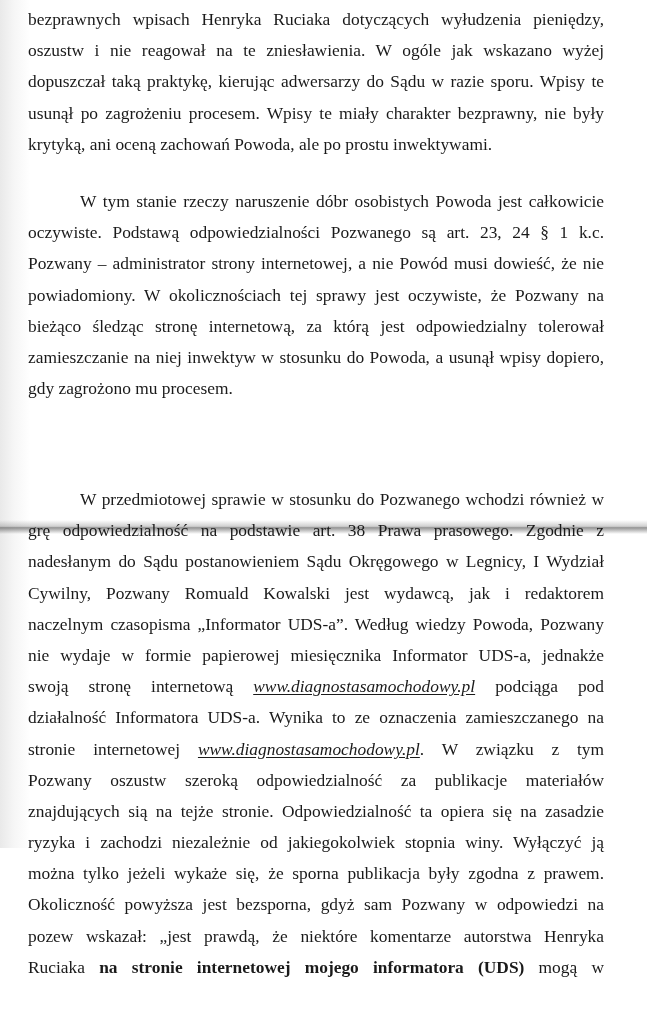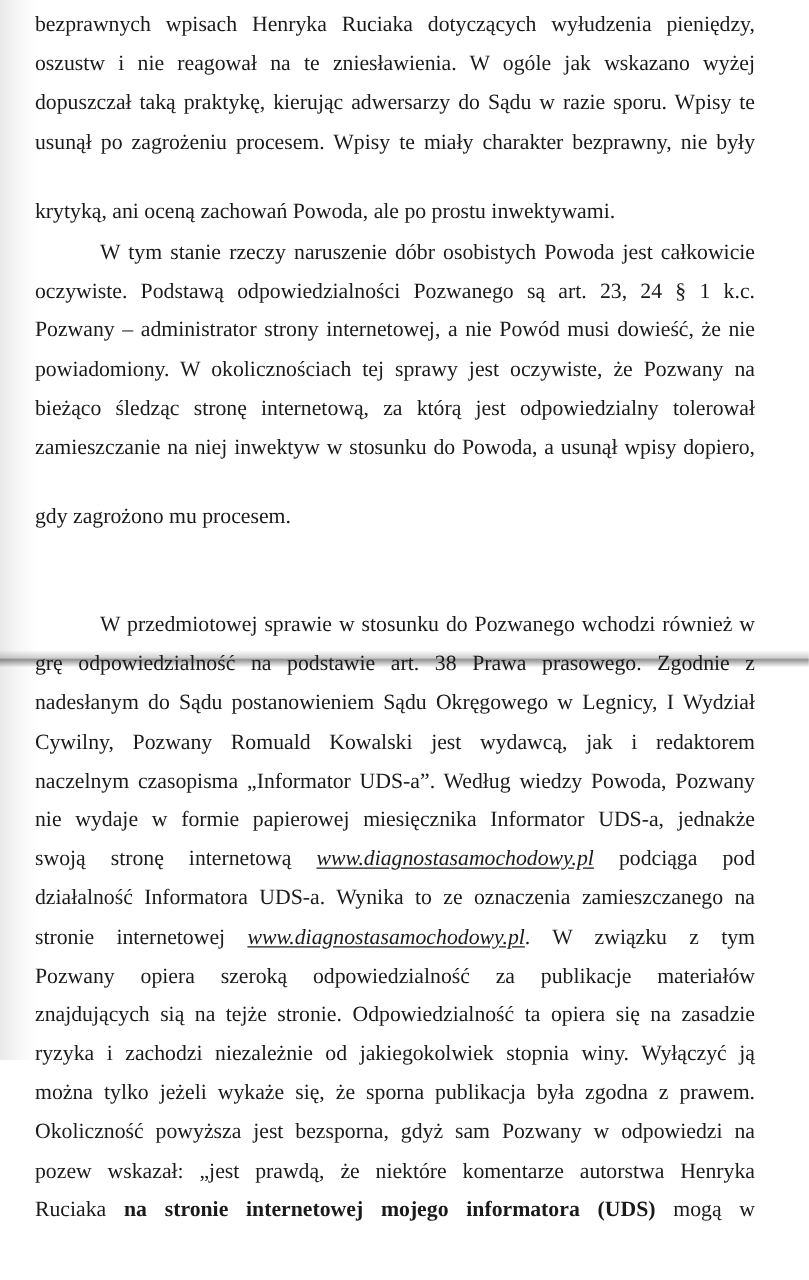--- a/index.html
+++ b/index.html
@@ -22,21 +22,21 @@
     .text {
       position: absolute; left: 28px; width: 576px;
       font-size: 17.4px;
       line-height: 31.2px;
       text-align: justify;
     }
     .line {
       display: block; height: 31.2px; white-space: nowrap;
       text-align: justify; text-align-last: justify;
     }
-    .line.last { text-align-last: left; margin-top: 24px; }
+    .line.last { text-align-last: left; }
     .indent { padding-left: 52px; }
     .p1 { top: 4px; }
     .p2 { top: 186px; }
     .p3 { top: 484px; }
     u { text-decoration: underline; text-underline-offset: 2px; font-style: italic; }
     b { font-weight: bold; }
   </style>
 </head>
 <body>
 
@@ -64,21 +64,21 @@
   <div class="text p3">
     <span class="line indent">W przedmiotowej sprawie w stosunku do Pozwanego wchodzi również w</span>
     <span class="line">grę odpowiedzialność na podstawie art. 38 Prawa prasowego. Zgodnie z</span>
     <span class="line">nadesłanym do Sądu postanowieniem Sądu Okręgowego w Legnicy, I Wydział</span>
     <span class="line">Cywilny, Pozwany Romuald Kowalski jest wydawcą, jak i redaktorem</span>
     <span class="line">naczelnym czasopisma „Informator UDS-a”. Według wiedzy Powoda, Pozwany</span>
     <span class="line">nie wydaje w formie papierowej miesięcznika Informator UDS-a, jednakże</span>
     <span class="line"><span>swoją   stronę internetową </span><u>www.diagnostasamochodowy.pl</u><span> podciąga pod</span></span>
     <span class="line">działalność Informatora UDS-a. Wynika to ze oznaczenia zamieszczanego na</span>
     <span class="line"><span>stronie internetowej </span><u>www.diagnostasamochodowy.pl</u><span>. W związku z tym</span></span>
-    <span class="line">Pozwany opiera szeroką odpowiedzialność za publikacje materiałów</span>
+    <span class="line">Pozwany oszustw szeroką odpowiedzialność za publikacje materiałów</span>
     <span class="line">znajdujących sią na tejże stronie. Odpowiedzialność ta opiera się na zasadzie</span>
     <span class="line">ryzyka i zachodzi niezależnie od jakiegokolwiek stopnia winy. Wyłączyć ją</span>
-    <span class="line">można tylko jeżeli wykaże się, że sporna publikacja była zgodna z prawem.</span>
+    <span class="line">można tylko jeżeli wykaże się, że sporna publikacja były zgodna z prawem.</span>
     <span class="line">Okoliczność powyższa jest bezsporna, gdyż sam Pozwany w odpowiedzi na</span>
     <span class="line">pozew wskazał: „jest prawdą, że niektóre komentarze autorstwa Henryka</span>
     <span class="line"><span>Ruciaka </span><b>na stronie internetowej mojego informatora (UDS)</b><span> mogą w</span></span>
   </div>
 </div>
 
 </body></html>

